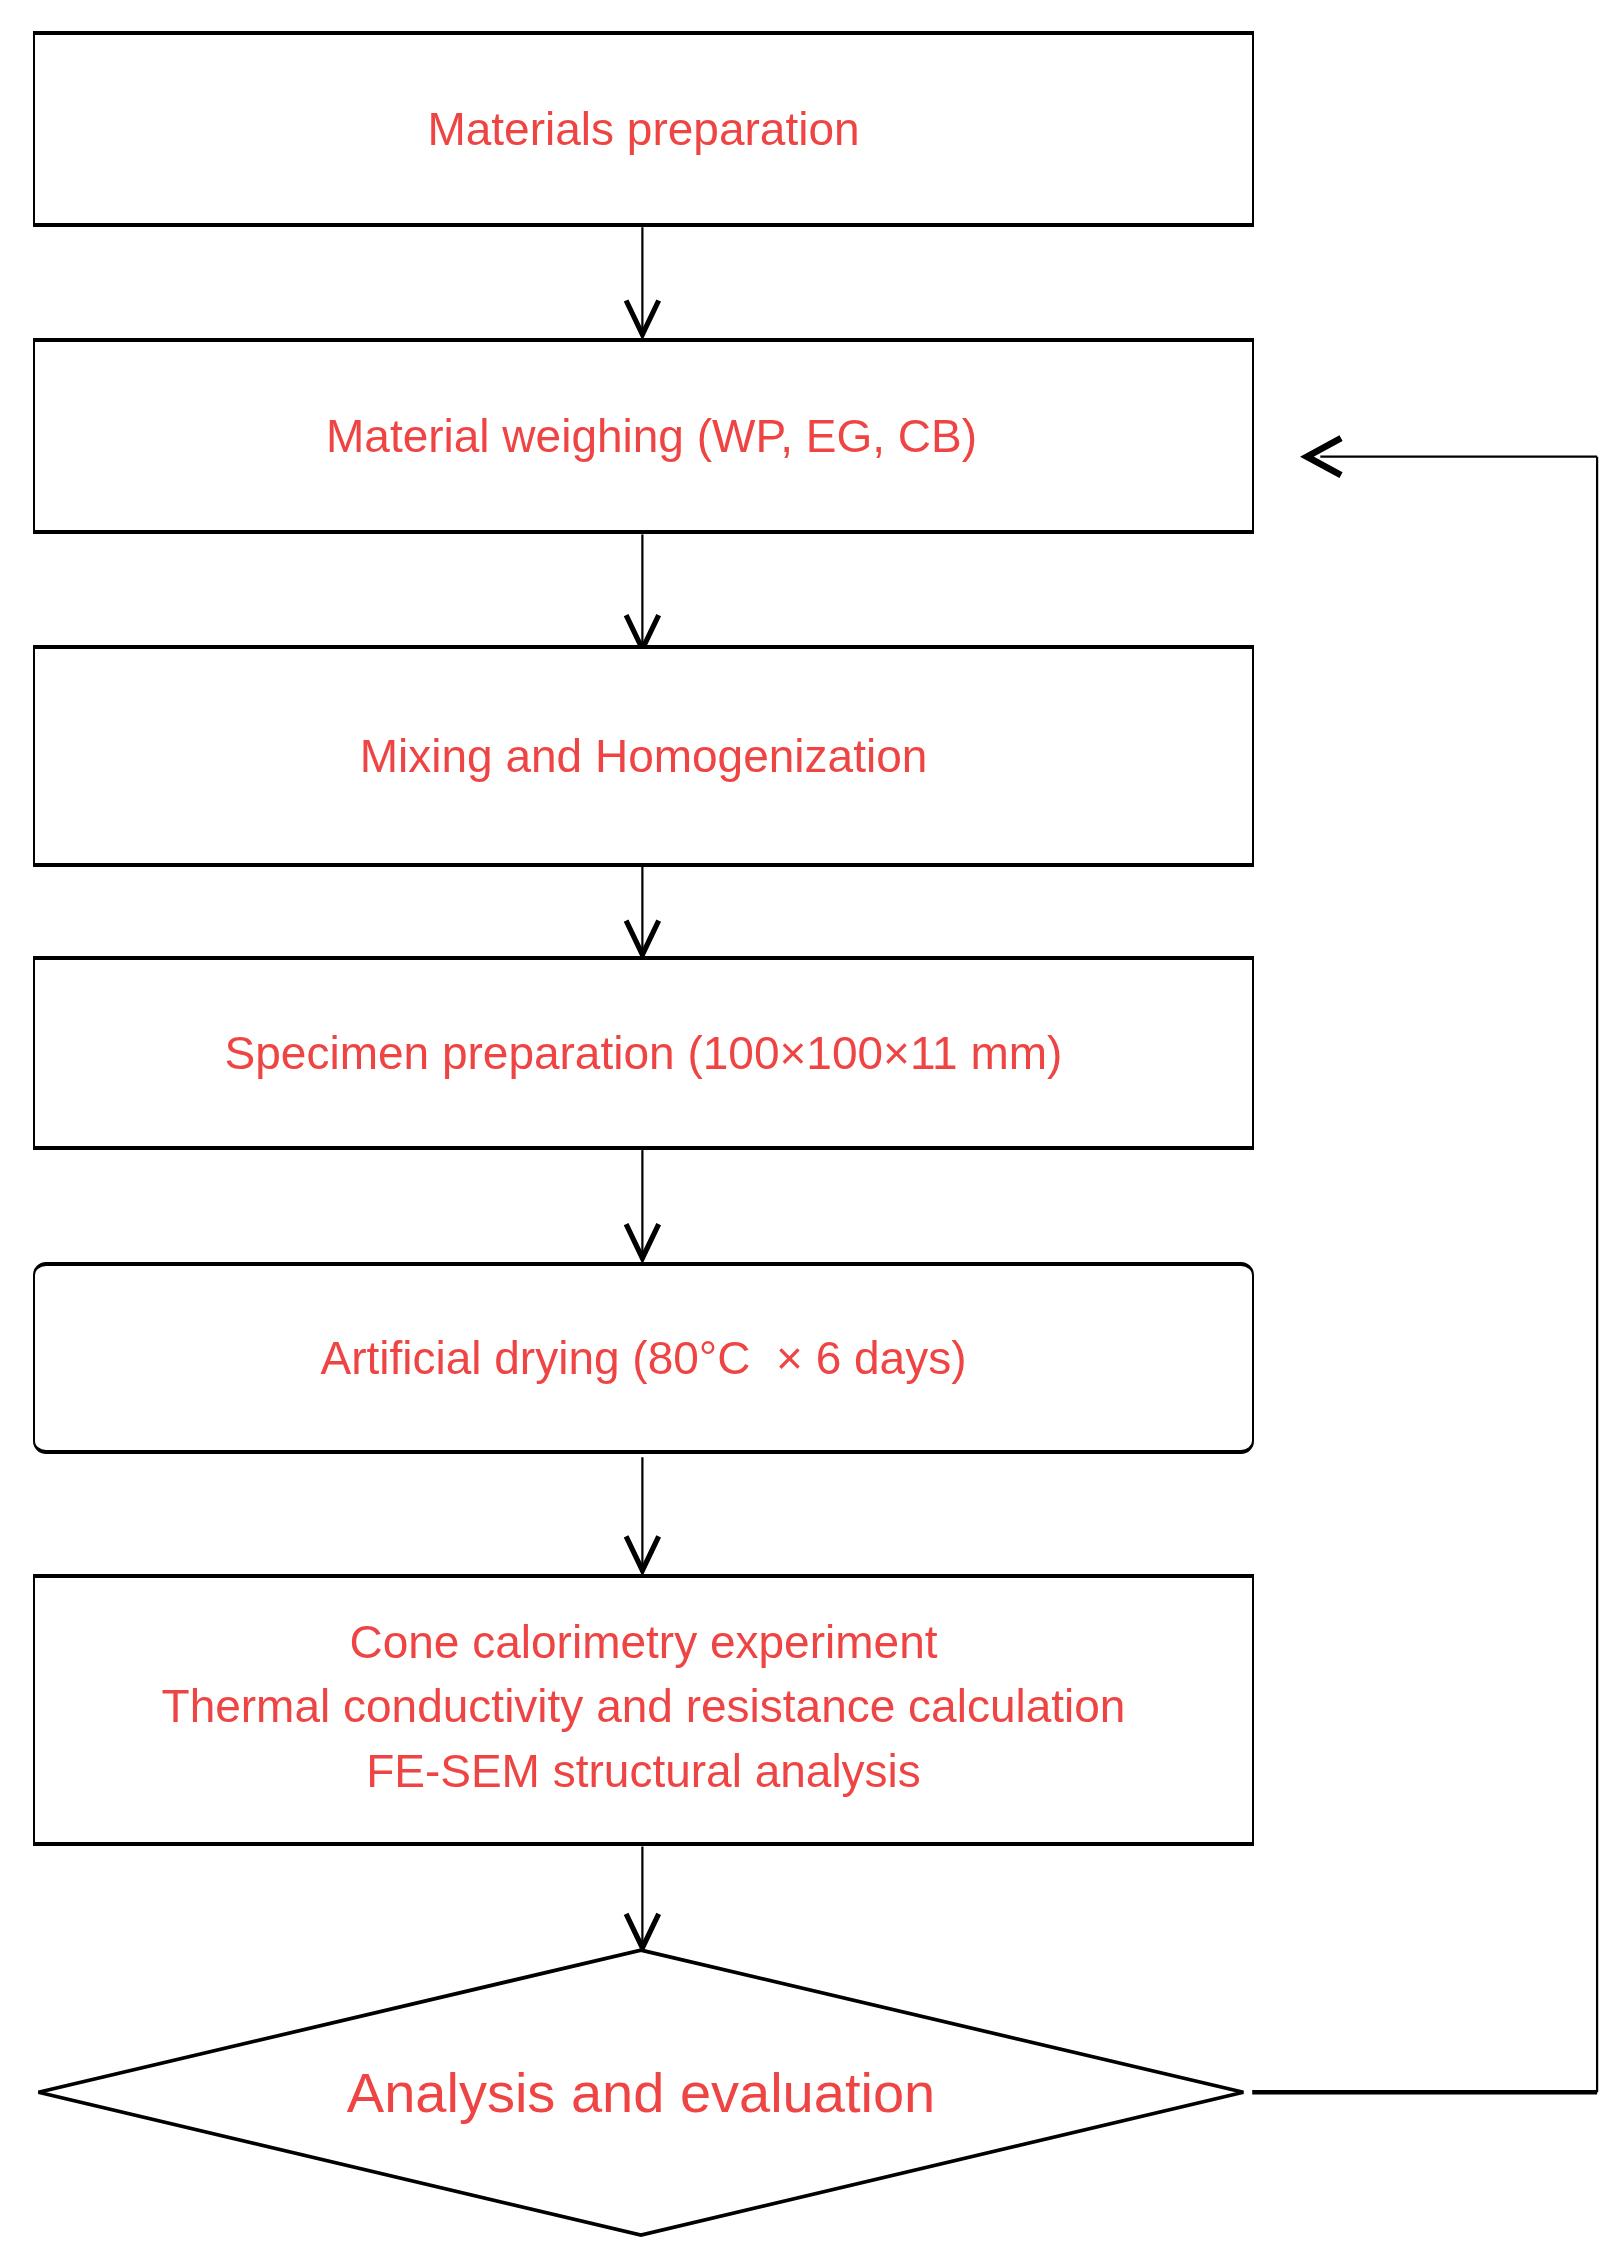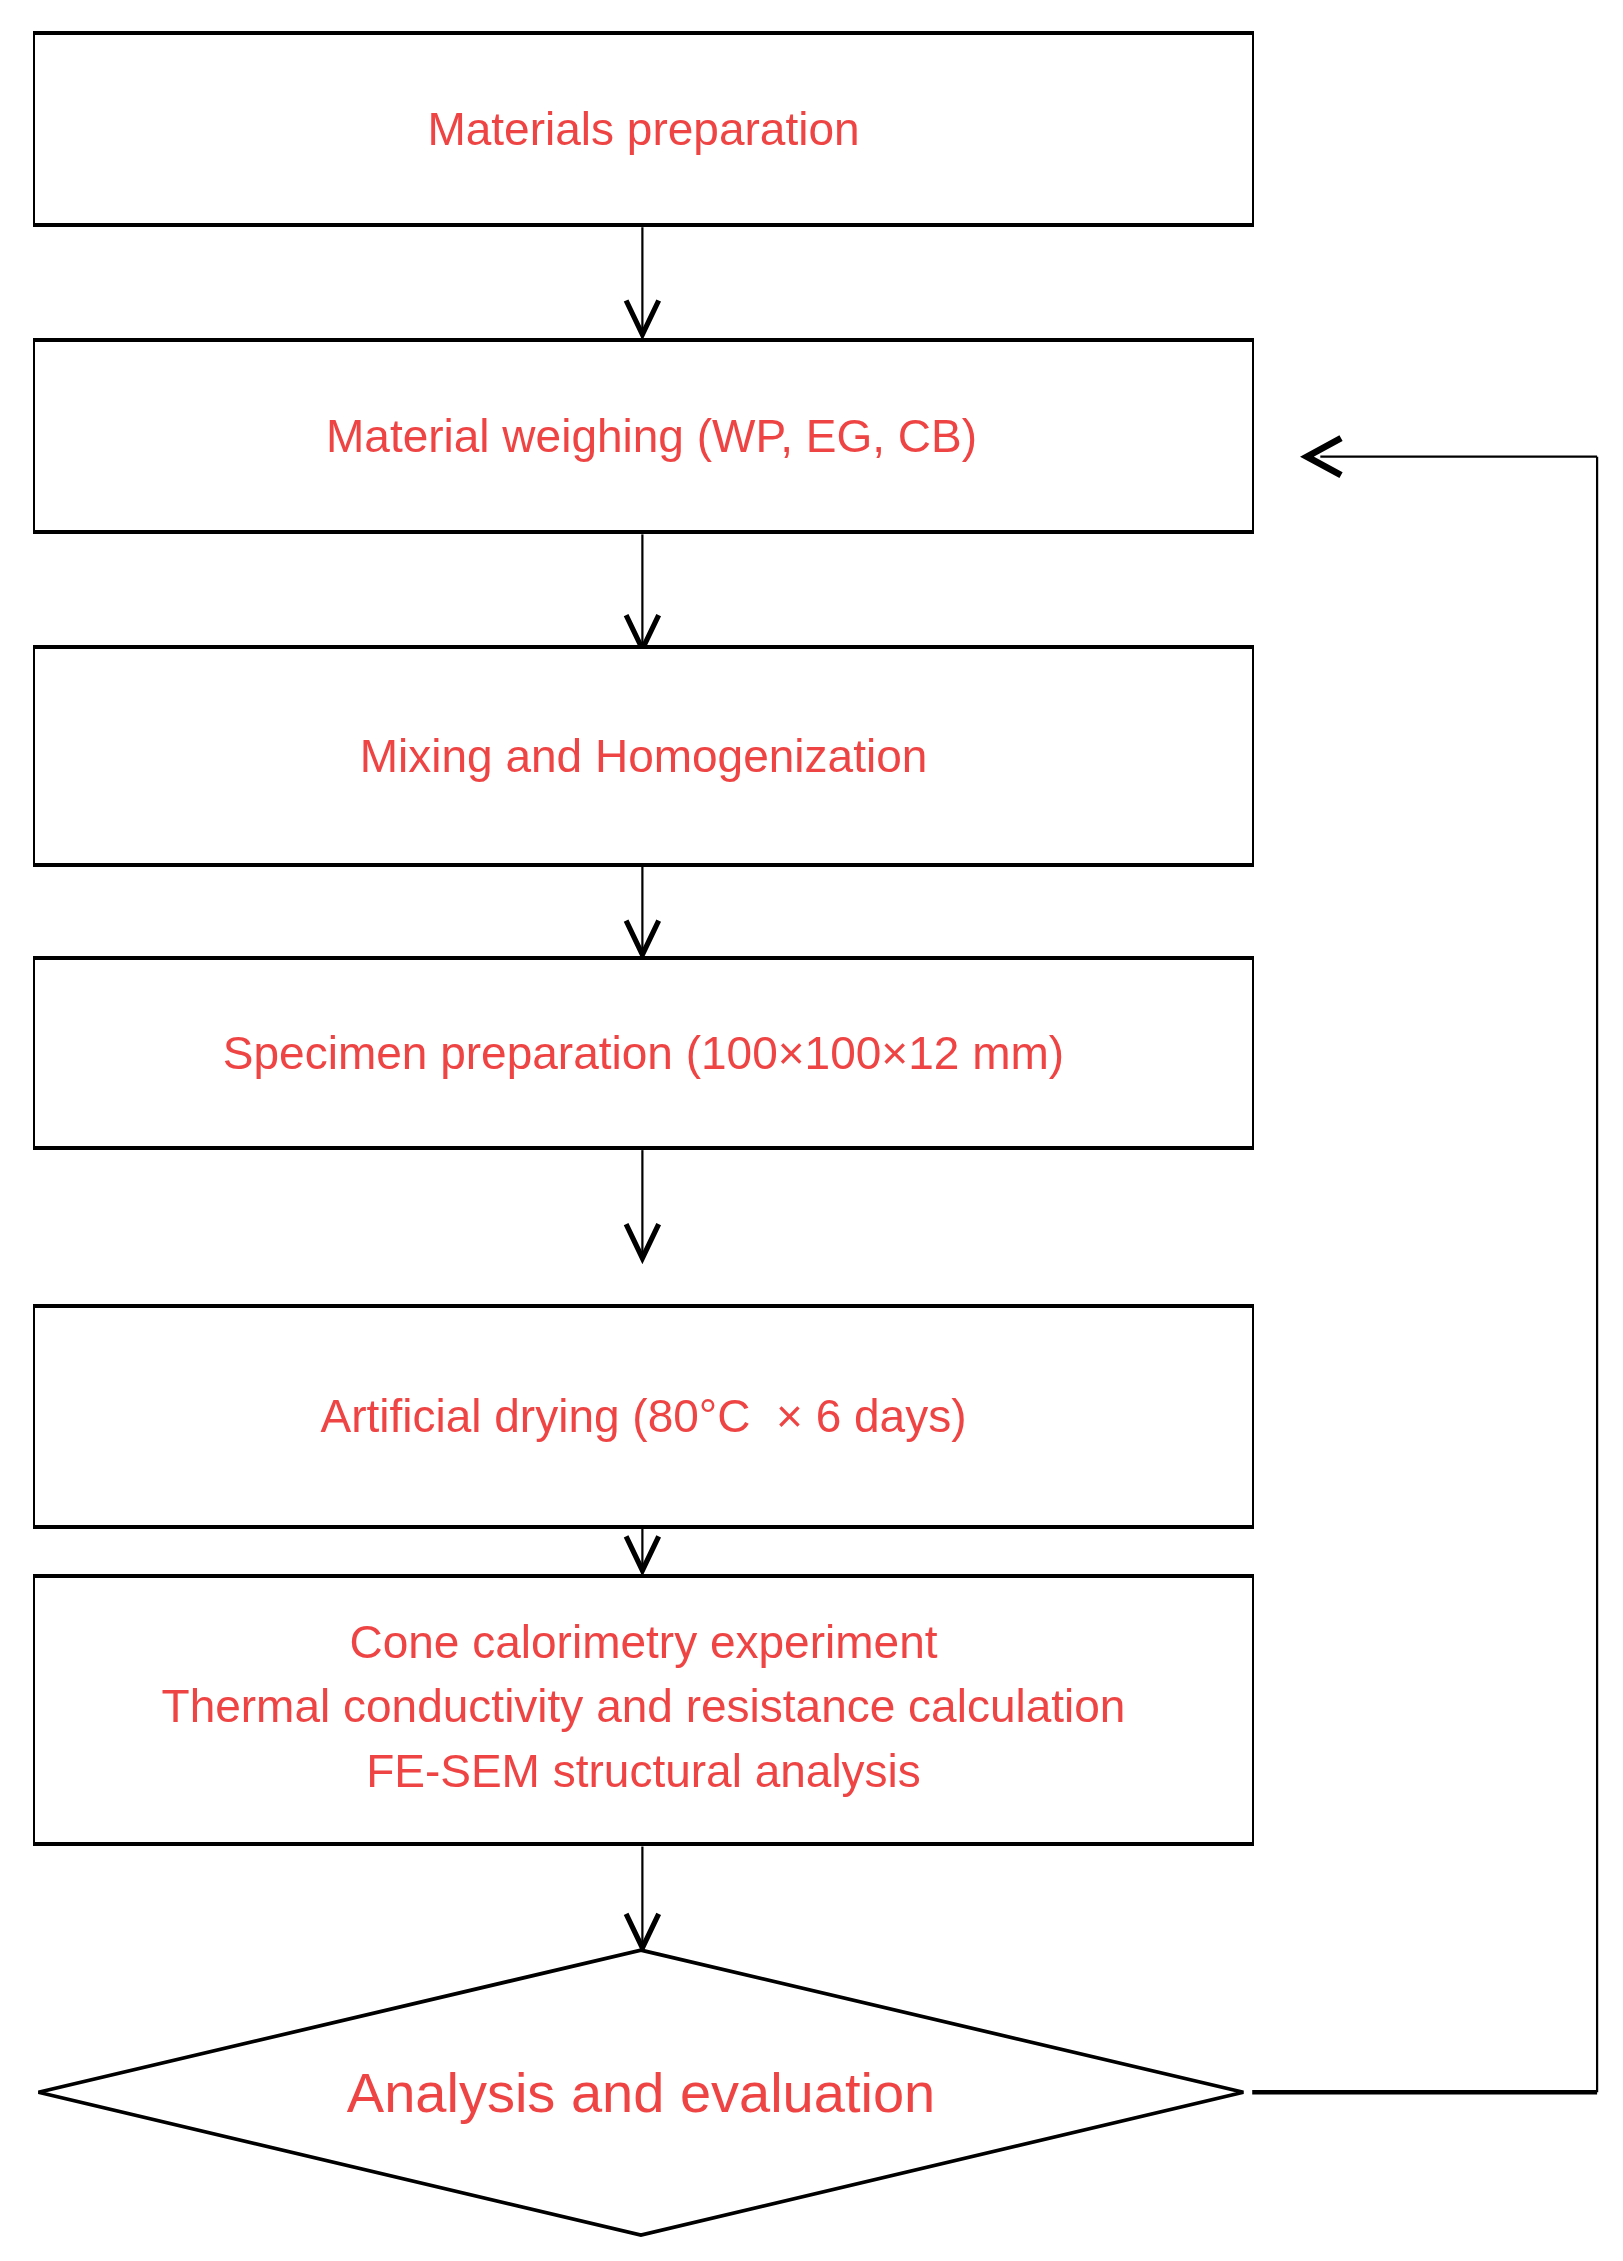--- a/index.html
+++ b/index.html
@@ -37,21 +37,21 @@
     align-items: center;
     justify-content: center;
     text-align: center;
     font-size: 46px;
     line-height: 1.4;
   }
   .n1 { top: 31px;   height: 196px; }
   .n2 { top: 338px;  height: 196px; padding-left: 16px; }
   .n3 { top: 645px;  height: 222px; }
   .n4 { top: 956px; height: 194px; }
-  .n5 { top: 1304px; height: 225px; }
+  .n5 { top: 1262px; height: 192px; border-radius: 13px; }
   .n6 { top: 1574px; height: 272px; justify-content: flex-start; padding-top: 32px; }
   .node-label, .node-line {
     display: block;
     white-space: nowrap;
   }
   .diamond-label {
     position: absolute;
     left: 641px;
     top: 2092px;
     transform: translate(-50%, -50%);
@@ -113,21 +113,21 @@
 
   <div class="node n2">
     <span class="node-label">Material weighing (WP, EG, CB)</span>
   </div>
 
   <div class="node n3">
     <span class="node-label">Mixing and Homogenization</span>
   </div>
 
   <div class="node n4">
-    <span class="node-label">Specimen preparation (100×100×12 mm)</span>
+    <span class="node-label">Specimen preparation (100×100×11 mm)</span>
   </div>
 
   <div class="node n5">
     <span class="node-label">Artificial drying (80°C&nbsp; × 6 days)</span>
   </div>
 
   <div class="node n6">
     <span class="node-line">Cone calorimetry experiment</span>
     <span class="node-line">Thermal conductivity and resistance calculation</span>
     <span class="node-line">FE-SEM structural analysis</span>

